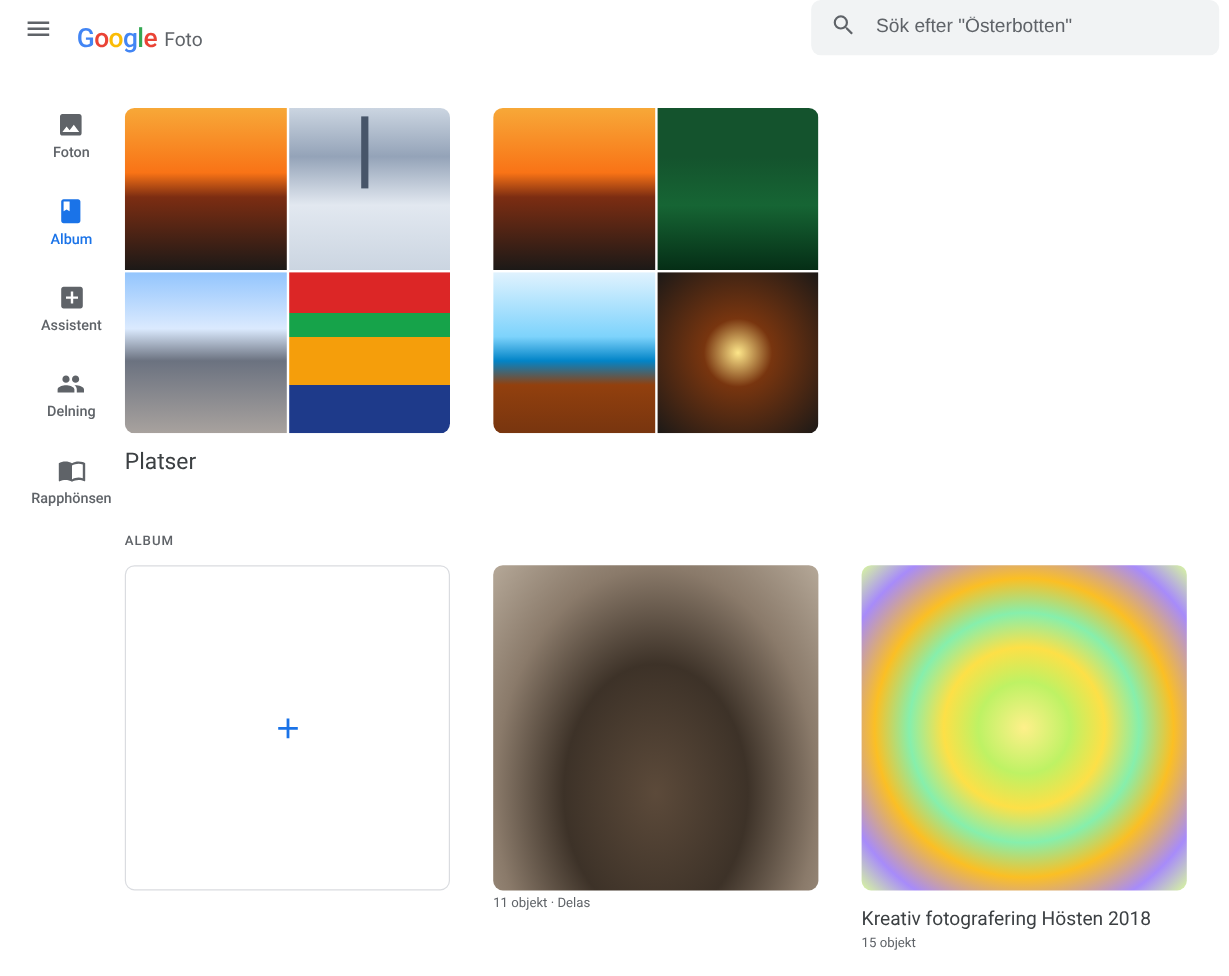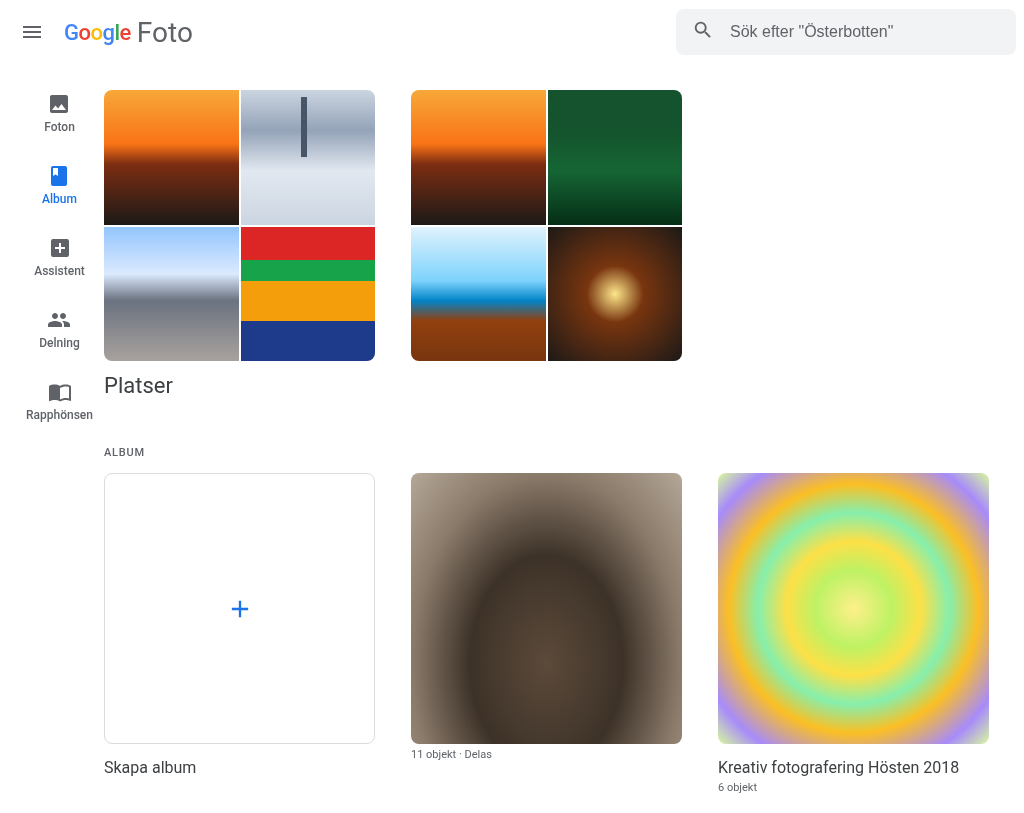--- a/index.html
+++ b/index.html
@@ -6,21 +6,20 @@
     body {
       font-family: 'Google Sans', Roboto, Arial, sans-serif;
       background: #fff;
       color: #3c4043;
       width: 1024px;
       height: 813px;
       overflow: hidden;
     }
     .header {
       display: flex;
-      align-items: center;
       height: 64px;
       padding: 0 8px;
     }
     .menu-btn {
       width: 48px;
       height: 48px;
       display: flex;
       align-items: center;
       justify-content: center;
       cursor: pointer;
@@ -36,21 +35,21 @@
       font-weight: 500;
       letter-spacing: -0.5px;
     }
     .g1 { color: #4285F4; }
     .g2 { color: #EA4335; }
     .g3 { color: #FBBC05; }
     .g4 { color: #4285F4; }
     .g5 { color: #34A853; }
     .g6 { color: #EA4335; }
     .product-name {
-      font-size: 28px;
+      font-size: 16px;
       color: #5f6368;
       font-weight: 400;
     }
     .search-container {
       margin-left: auto;
       background: #f1f3f4;
       border-radius: 8px;
       height: 46px;
       display: flex;
       align-items: center;
@@ -131,21 +130,21 @@
     .t-boxes { background: linear-gradient(#dc2626 25%, #16a34a 25% 40%, #f59e0b 40% 70%, #1e3a8a 70%); }
     .t-forest { background: linear-gradient(#14532d 30%, #166534 60%, #052e16 100%); }
     .t-wave { background: linear-gradient(to bottom, #e0f2fe 0%, #7dd3fc 40%, #0284c7 55%, #92400e 70%, #78350f 100%);}
     .t-dance { background: radial-gradient(circle at 50% 50%, #fde68a 0%, #78350f 30%, #1c1917 100%);}
     .t-birds { background: linear-gradient(#a8a29e 0%, #78716c 50%, #57534e 100%);}
     .t-screen1 { background: linear-gradient(#1e293b 30%, #cbd5e1 30% 80%, #0f172a 80%);}
     .t-screen2 { background: linear-gradient(#1e293b 15%, #38bdf8 15% 75%, #0f172a 75%);}
     .t-grass { background: linear-gradient(to bottom, #e5e7eb 0%, #d1d5db 40%, #4d7c0f 40%, #65a30d 100%);}
     .category-label {
       margin-top: 12px;
-      font-size: 22px;
+      font-size: 19px;
       color: #3c4043;
     }
 
     .section-header {
       font-size: 11px;
       letter-spacing: 0.8px;
       color: #5f6368;
       font-weight: 500;
       margin-bottom: 14px;
     }
@@ -268,27 +267,26 @@
 
     <div class="section-header">ALBUM</div>
 
     <div class="albums-row">
       <div class="album-card">
         <div class="album-create-box">
           <svg class="plus-icon" width="28" height="28" viewBox="0 0 24 24" fill="#1a73e8">
               <path d="M19 13h-6v6h-2v-6H5v-2h6V5h2v6h6v2z"></path>
             </svg>
         </div>
-        <div class="album-title">Skapa album</div>
       </div>
       <div class="album-card">
         <div class="album-cover cover-birds"></div>
         <div class="album-meta">11 objekt  ·  Delas</div>
       </div>
       <div class="album-card">
         <div class="album-cover cover-burst"></div>
         <div class="album-title">Kreativ fotografering Hösten 2018</div>
-        <div class="album-meta">6 objekt</div>
+        <div class="album-meta">15 objekt</div>
       </div>
     </div>
 
   </div>
 </div>
 
 </body></html>

